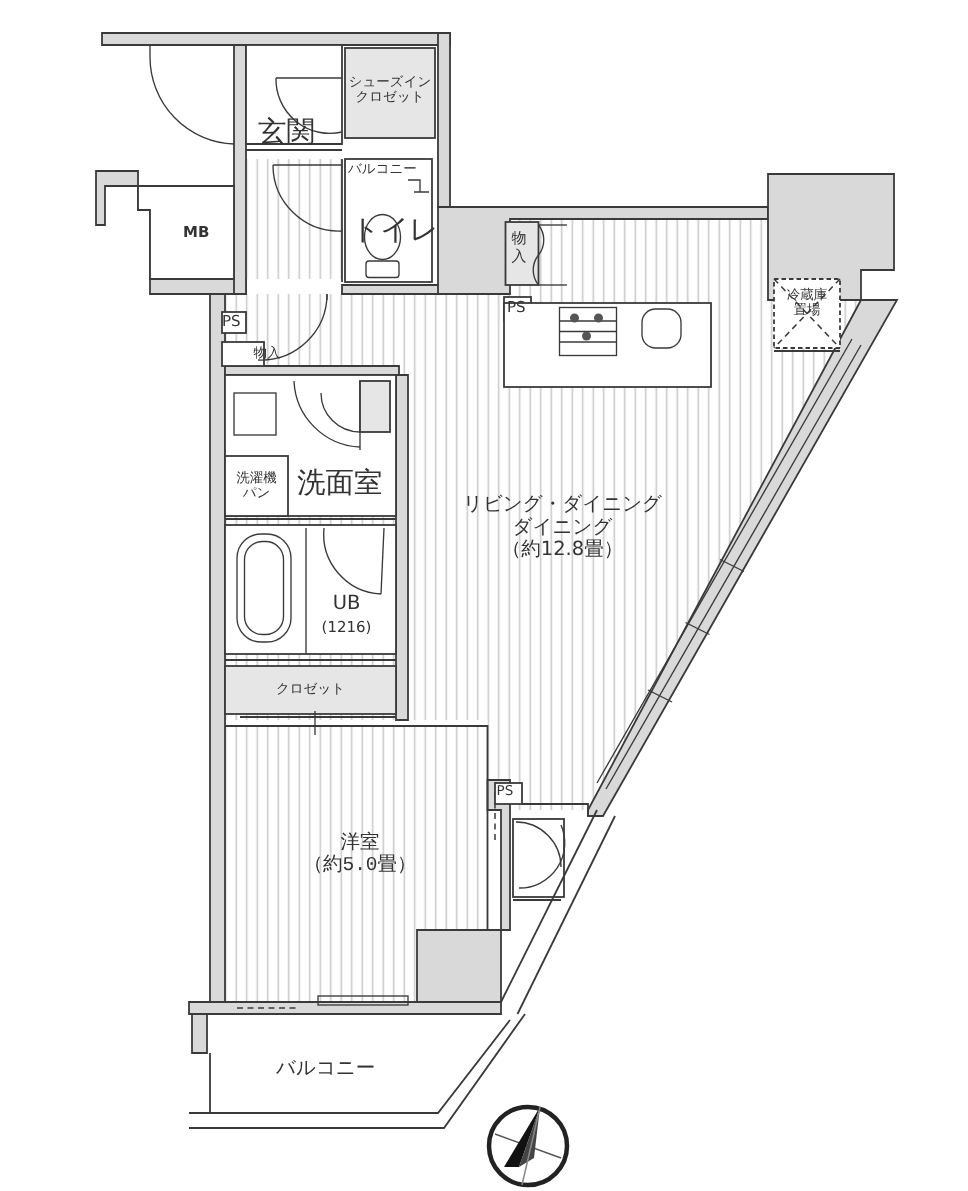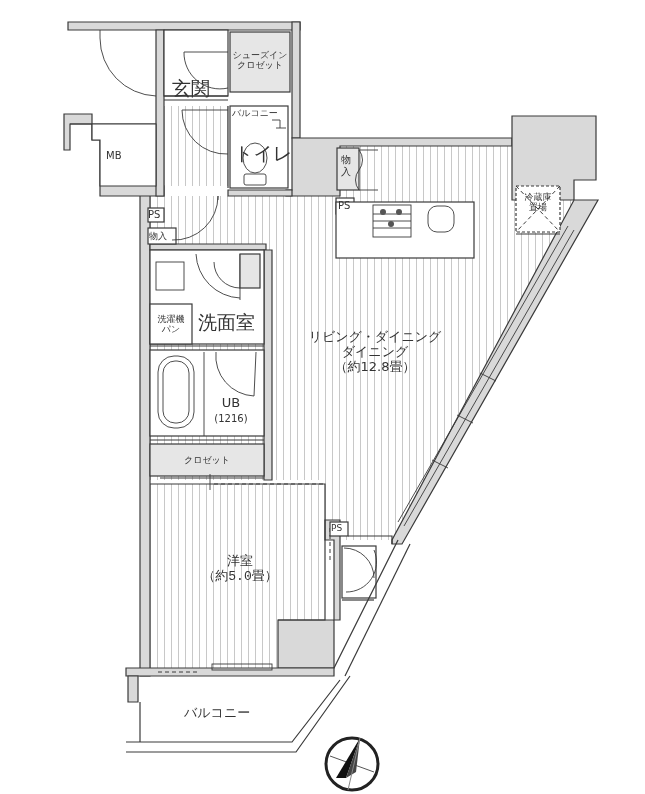--- a/index.html
+++ b/index.html
@@ -180,23 +180,23 @@
   </g>
 </svg>
 
 <div class="lbl big" style="left:172px;top:78px;">玄関</div>
 <div class="lbl xs" style="left:231px;top:50px;width:58px;">
   <span>シューズイン</span><br>
   <span>クロゼット</span>
 </div>
 <div class="lbl xs" style="left:232px;top:108px;">バルコニー</div>
 <div class="lbl big" style="left:234px;top:120px;margin-top:23px;">トイレ</div>
-<div class="lbl sm" style="left:106px;top:150px;">MB</div>
+<div class="lbl sm" style="left:122px;top:150px;font-weight:bold;">MB</div>
 <div class="lbl sm" style="left:148px;top:209px;">PS</div>
-<div class="lbl xs" style="left:149px;top:231px;">物入</div>
+<div class="lbl xs" style="left:149px;top:231px;padding-left:20px;">物入</div>
 <div class="lbl sm" style="left:341px;top:154px;">
   <span>物</span><br>
   <span>入</span>
 </div>
 <div class="lbl sm" style="left:338px;top:200px;">PS</div>
 <div class="lbl xs" style="left:518px;top:192px;width:40px;">
   <span>冷蔵庫</span><br>
   <span>置場</span>
 </div>
 <div class="lbl xs" style="left:151px;top:314px;width:40px;">

